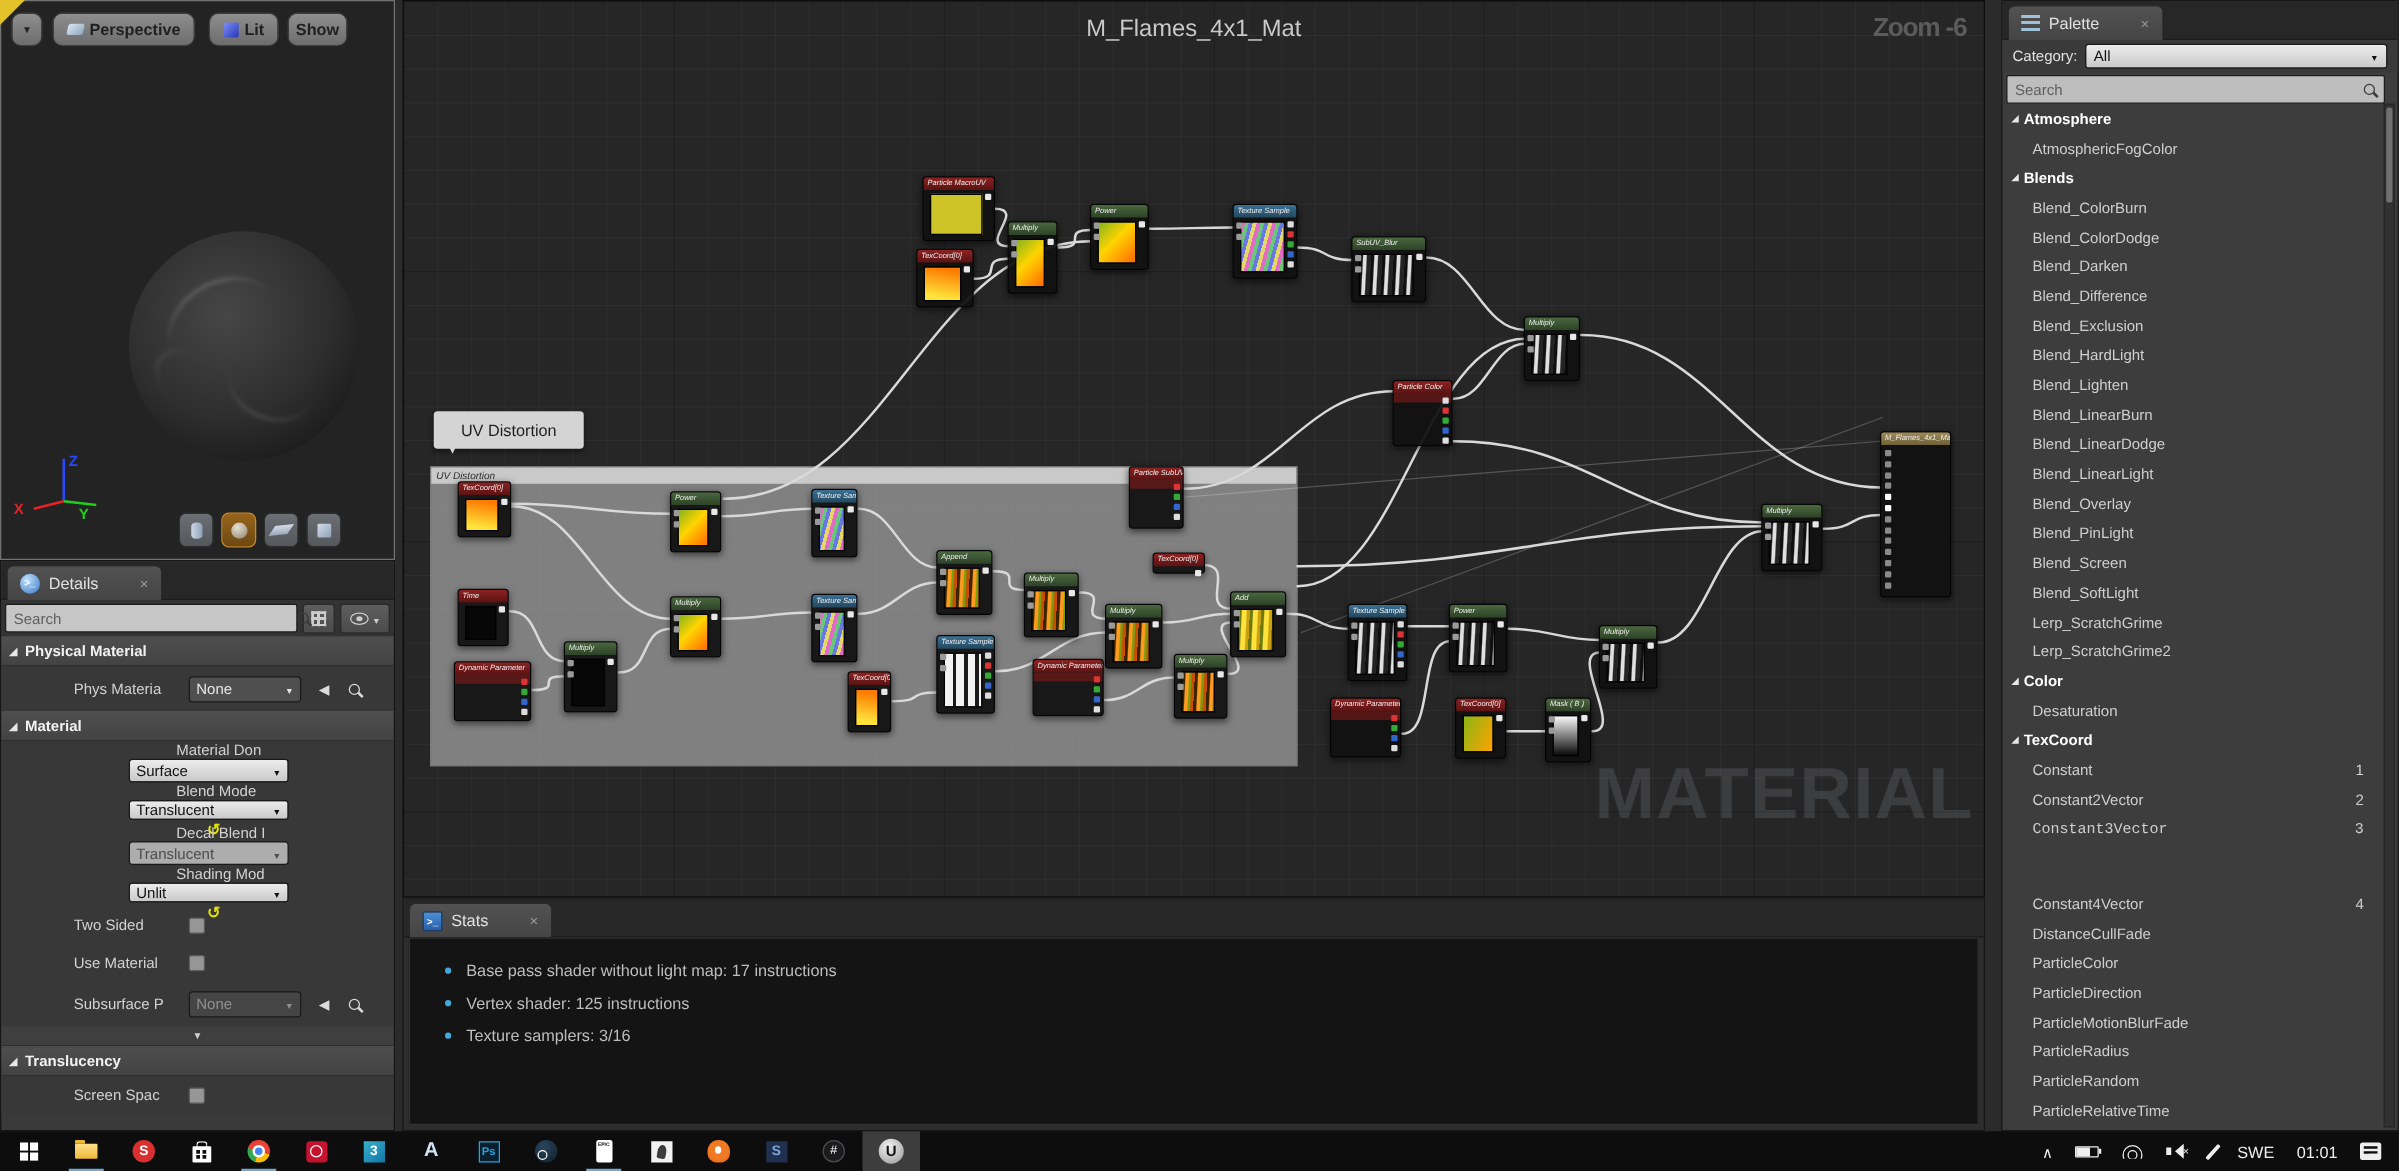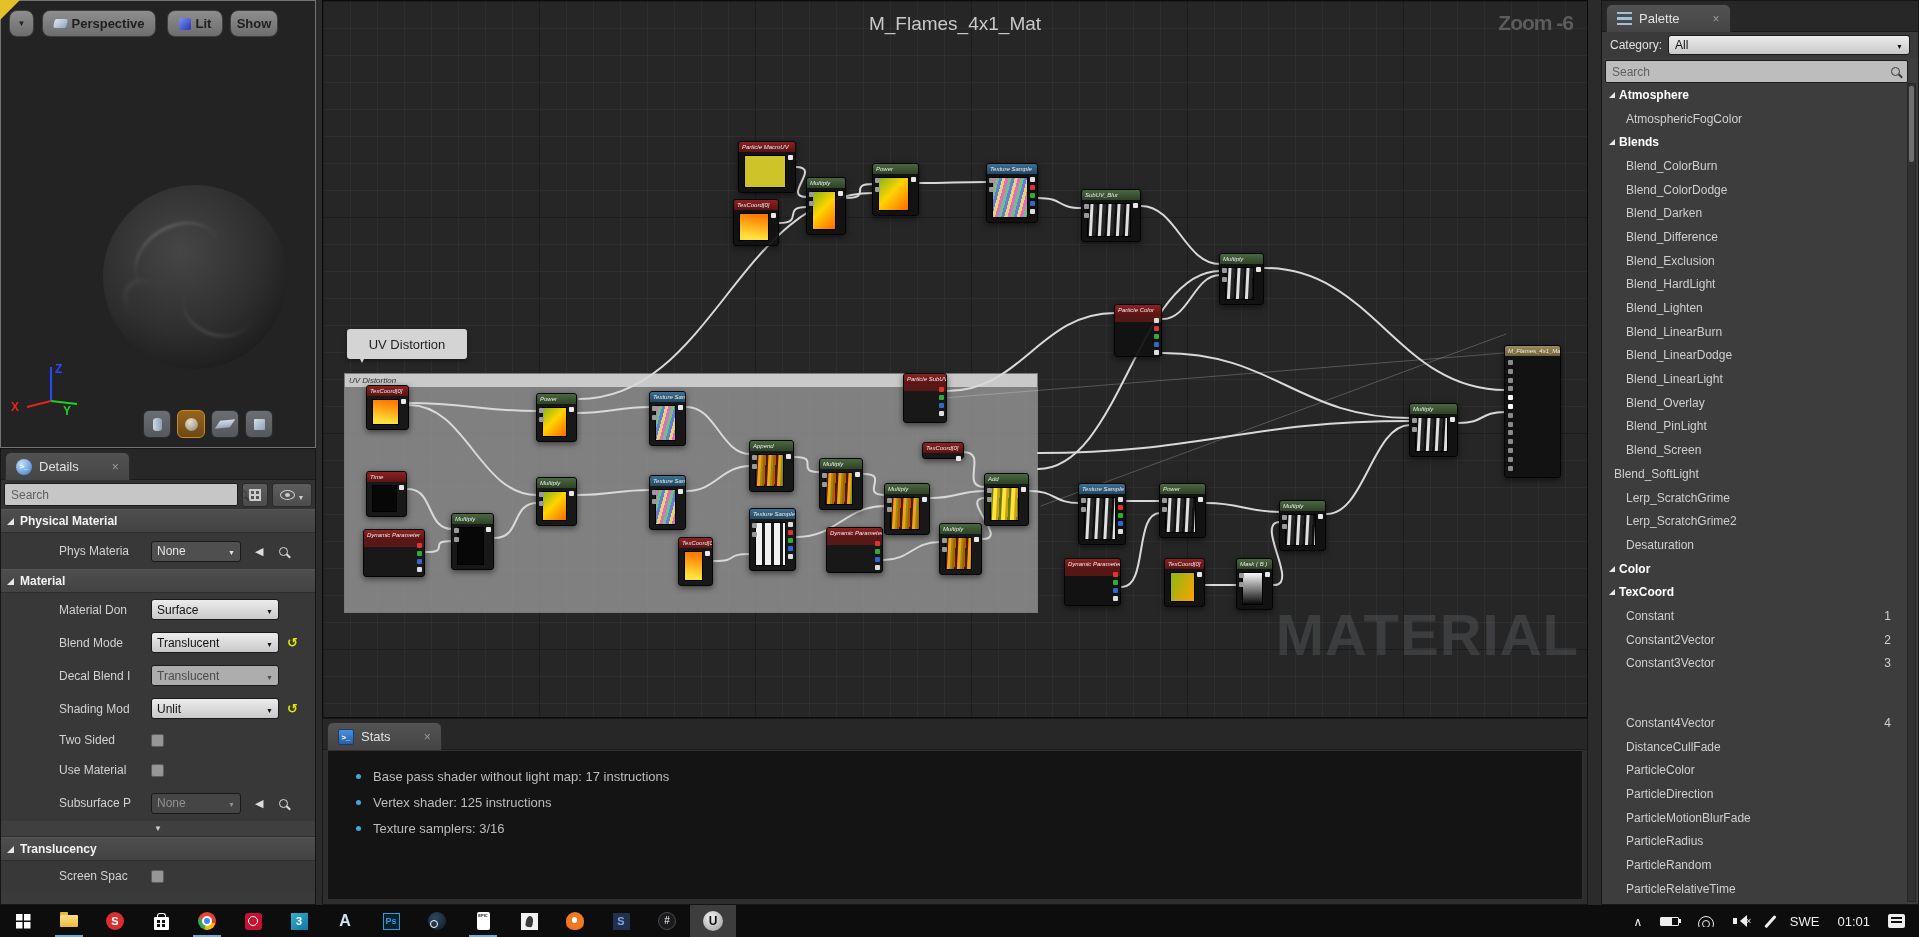--- a/index.html
+++ b/index.html
@@ -63,21 +63,21 @@
   .grid-ico{width:12px;height:12px;background-image:repeating-linear-gradient(0deg,#ccc 0 2px,transparent 2px 5px),
     repeating-linear-gradient(90deg,#ccc 0 2px,transparent 2px 5px);}
   .eye-btn{width:40px;}
   .eye{width:15px;height:10px;border:1.5px solid #ccc;border-radius:50%;position:relative;}
   .eye::after{content:"";position:absolute;inset:2px 4px;background:#ccc;border-radius:50%;}
   .eye-caret::before{content:"▼";font-size:7px;color:#ccc;}
   .d-header{height:24px;background:linear-gradient(#4e4e4e,#434343);border-top:1px solid #555;border-bottom:1px solid #2e2e2e;
     display:flex;align-items:center;padding-left:6px;color:#f2f2f2;font-weight:bold;font-size:12px;}
   .tri{width:0;height:0;border-bottom:7px solid #e8e8e8;border-left:7px solid transparent;display:inline-block;margin-right:6px;flex:none;}
   .d-row{display:flex;align-items:center;padding-left:18px;background:#383838;}
-  .d-row.h33{height:33px;} .d-row.h36{height:36px;} .d-row.h30{height:30px;}
+  .d-row.h33{height:33px;flex-direction:column;} .d-row.h36{height:36px;} .d-row.h30{height:30px;}
   .d-label{width:92px;flex:none;font-size:12px;color:#d2d2d2;white-space:nowrap;overflow:hidden;margin-left:40px;}
   .dd{height:21px;border:1px solid #1a1a1a;border-radius:3px;display:flex;align-items:center;
     justify-content:space-between;padding:0 5px;font-size:12px;}
   .dd.light{width:128px;background:linear-gradient(#ececec,#c9c9c9);color:#111;}
   .dd.light.disabled{background:#adadad;color:#4c4c4c;}
   .dd.dark{width:90px;background:#4f4f4f;color:#e6e6e6;}
   .dd.dark.disabled{color:#919191;background:#454545;}
   .dd .caret::before{content:"▼";font-size:7px;}
   .reset-ico{color:#e6e600;font-size:13px;margin-left:8px;font-weight:bold;}
   .reset-ico::before{content:"↺";}
@@ -832,49 +832,49 @@
         </div>
         <div class="p-row" style="height: 23.7px;">
           <span>Blend_Overlay</span>
         </div>
         <div class="p-row" style="height: 23.7px;">
           <span>Blend_PinLight</span>
         </div>
         <div class="p-row" style="height: 23.7px;">
           <span>Blend_Screen</span>
         </div>
-        <div class="p-row" style="height: 23.7px; padding-left: 12px;">
+        <div class="p-row" style="height: 23.7px;">
           <span>Blend_SoftLight</span>
         </div>
         <div class="p-row" style="height: 23.7px;">
           <span>Lerp_Sc​ratchGrime</span>
         </div>
         <div class="p-row" style="height: 23.7px;">
           <span>Lerp_ScratchGrime2</span>
-        </div>
-        <div class="p-row" style="height: 23.7px;">
-          <span>Desaturation</span>
         </div>
         <div class="p-row hdr" style="height: 23.7px;">
           <span class="tri"></span>
           <span>Color</span>
         </div>
+        <div class="p-row" style="height: 23.7px;">
+          <span>Desaturation</span>
+        </div>
         <div class="p-row hdr" style="height: 23.7px;">
           <span class="tri"></span>
           <span>TexCoord</span>
         </div>
         <div class="p-row" style="height: 23.7px;">
           <span>Constant</span>
           <span class="p-badge">1</span>
         </div>
         <div class="p-row" style="height: 23.7px;">
           <span>Constant2Vector</span>
           <span class="p-badge">2</span>
         </div>
-        <div class="p-row" style="height: 23.7px;">
+        <div class="p-row" style="height: 23.7px; font-family: Liberation Mono, monospace;">
           <span>Constant3Vector</span>
           <span class="p-badge">3</span>
         </div>
         <div class="p-row" style="height: 23.7px; margin-top: 36px;">
           <span>Constant4Vector</span>
           <span class="p-badge">4</span>
         </div>
         <div class="p-row" style="height: 23.7px;">
           <span>DistanceCullFade</span>
         </div>

